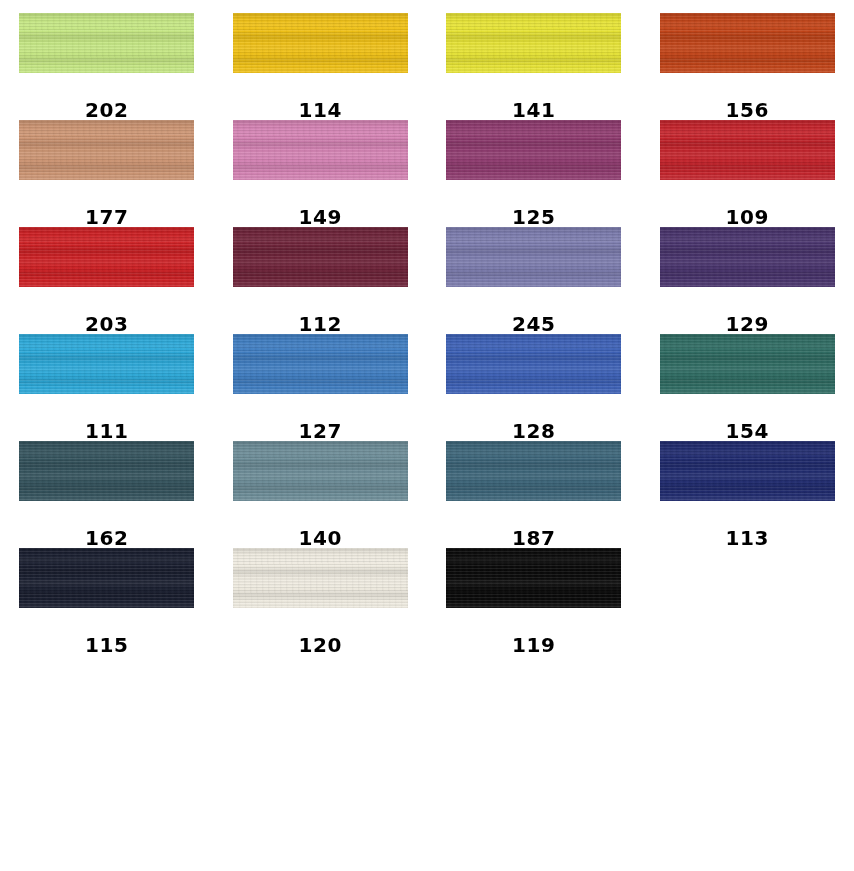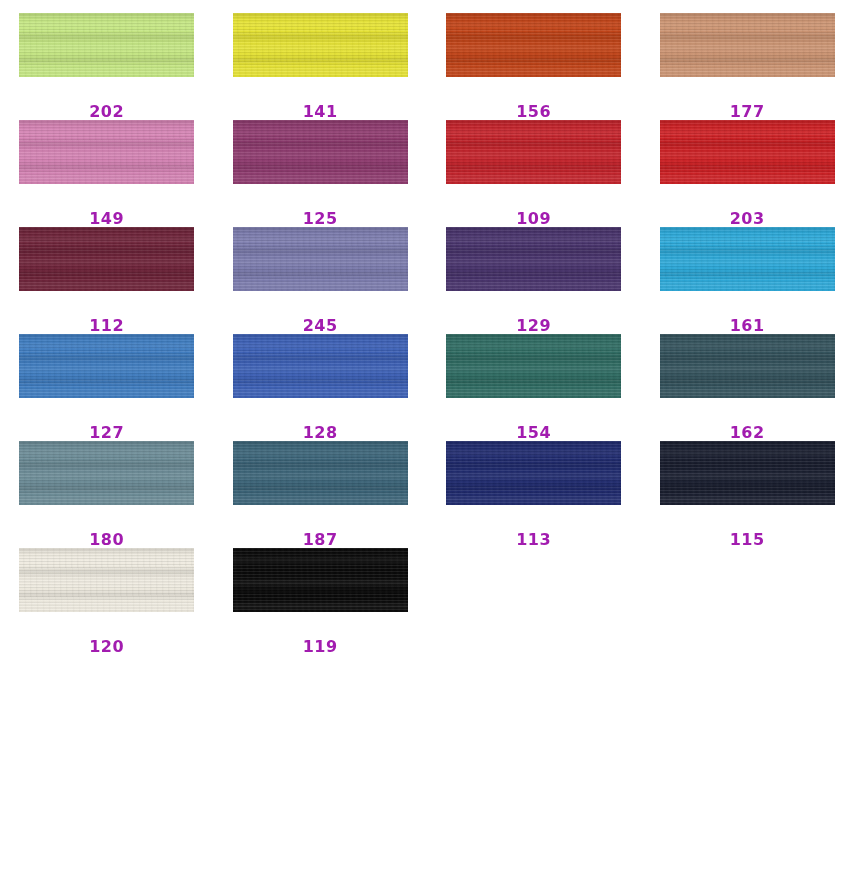--- a/index.html
+++ b/index.html
@@ -75,36 +75,40 @@
         88deg,
         rgba(0,0,0,0.035) 0px,
         rgba(0,0,0,0.00) 2px,
         rgba(255,255,255,0.025) 4px,
         rgba(0,0,0,0.00) 6px
       );
     pointer-events: none;
   }
   .label {
     margin-top: 27px;
-    font-size: 16px;
+    font-size: 20px;
     font-weight: bold;
-    color: #a21caf;
+    color: #000000;
     letter-spacing: 0.6px;
     line-height: 1;
     font-family: "DejaVu Sans", "Liberation Sans", sans-serif;
   }
 </style>
 </head>
 <body style="background: rgb(255, 255, 255);">
 
 <div id="chart">
   <div class="grid">
       <div class="cell">
         <div class="swatch" style="background-color: rgb(198, 232, 132);"></div>
         <div class="label">202</div>
+      </div>
+      <div class="cell">
+        <div class="swatch" style="background-color: rgb(240, 193, 22);"></div>
+        <div class="label">114</div>
       </div>
       <div class="cell">
         <div class="swatch" style="background-color: rgb(231, 228, 53);"></div>
         <div class="label">141</div>
       </div>
       <div class="cell">
         <div class="swatch" style="background-color: rgb(194, 68, 24);"></div>
         <div class="label">156</div>
       </div>
       <div class="cell">
@@ -134,41 +138,41 @@
       <div class="cell">
         <div class="swatch" style="background-color: rgb(124, 124, 174);"></div>
         <div class="label">245</div>
       </div>
       <div class="cell">
         <div class="swatch" style="background-color: rgb(72, 51, 108);"></div>
         <div class="label">129</div>
       </div>
       <div class="cell">
         <div class="swatch" style="background-color: rgb(44, 169, 217);"></div>
-        <div class="label">161</div>
+        <div class="label">111</div>
       </div>
       <div class="cell">
         <div class="swatch" style="background-color: rgb(63, 125, 193);"></div>
         <div class="label">127</div>
       </div>
       <div class="cell">
         <div class="swatch" style="background-color: rgb(60, 96, 182);"></div>
         <div class="label">128</div>
       </div>
       <div class="cell">
         <div class="swatch" style="background-color: rgb(47, 108, 99);"></div>
         <div class="label">154</div>
       </div>
       <div class="cell">
         <div class="swatch" style="background-color: rgb(52, 83, 93);"></div>
         <div class="label">162</div>
       </div>
       <div class="cell">
         <div class="swatch" style="background-color: rgb(108, 140, 151);"></div>
-        <div class="label">180</div>
+        <div class="label">140</div>
       </div>
       <div class="cell">
         <div class="swatch" style="background-color: rgb(60, 101, 121);"></div>
         <div class="label">187</div>
       </div>
       <div class="cell">
         <div class="swatch" style="background-color: rgb(32, 43, 111);"></div>
         <div class="label">113</div>
       </div>
       <div class="cell">

